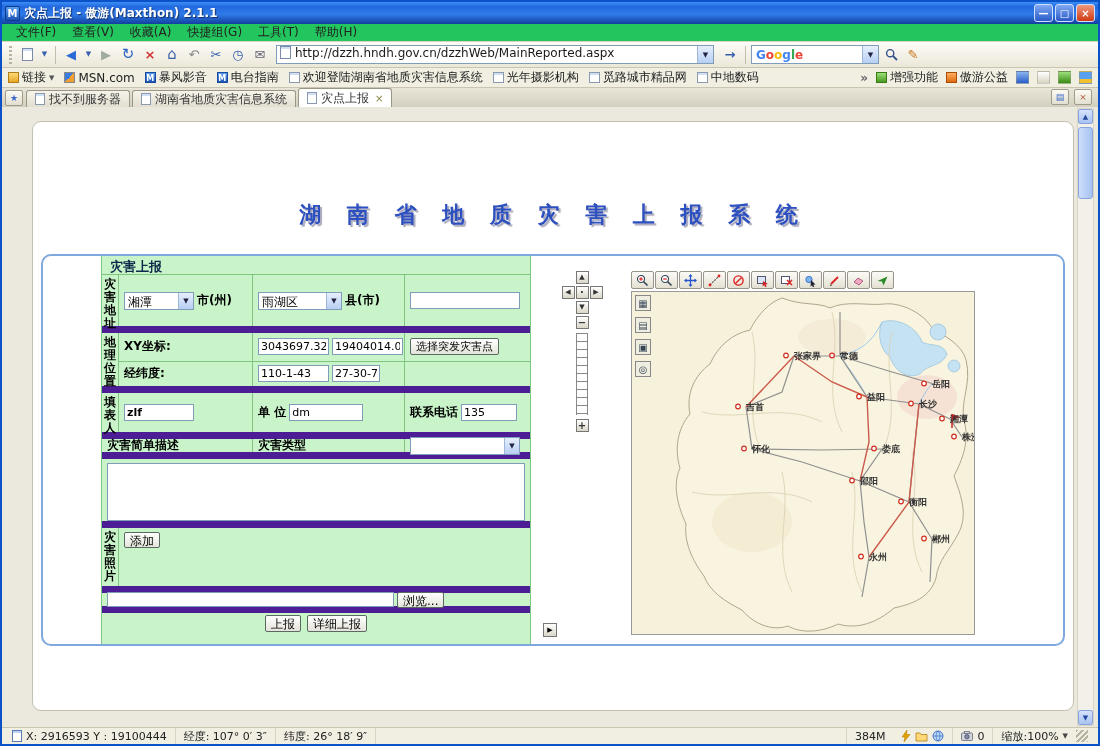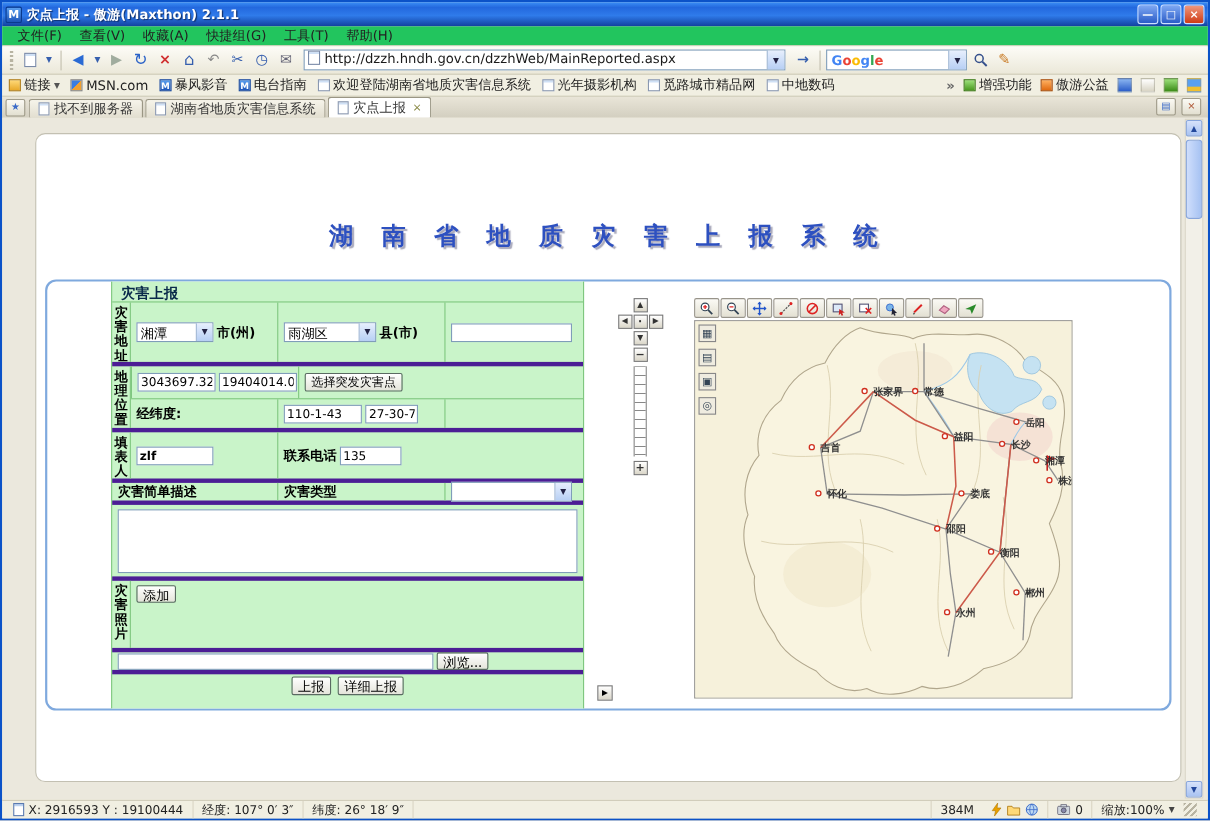--- a/index.html
+++ b/index.html
@@ -71,21 +71,21 @@
   .page-panel { position:absolute; left:30px; top:14px; right:24px; bottom:16px; background:#fff;
                 border:1px solid #c3c0b2; border-radius:9px; overflow:hidden; }
   .page-title { margin-top:78px; text-align:center; font-size:22px; font-weight:bold; color:#2d50c0;
                 letter-spacing:9px; text-shadow:2px 2px 1px #a9a9bb; white-space:nowrap; }
   .appbox { position:relative; margin:24px 8px 0 8px; height:392px; border:2px solid #7fa9de; border-radius:10px; background:#fff; }
 
   
   .form { position:absolute; left:58px; top:0; bottom:0; width:430px; background:#c9f4c9;
           border-left:1px solid #7fc77f; border-right:1px solid #7fc77f; display:flex; flex-direction:column; font-size:12px; color:#000; }
   .f-header { height:19px; flex:0 0 auto; font-weight:bold; font-size:13px; color:#0a2a4a; padding:2px 0 0 8px; border-bottom:1px solid #7fc77f; }
-  .frow { display:flex; border-bottom:4px solid #4c1d95; flex:0 0 auto; }
+  .frow { display:flex; border-bottom:7px solid #4c1d95; flex:0 0 auto; }
   .vlab { width:17px; flex:0 0 auto; border-right:1px solid #7fc77f; font-weight:bold; font-size:12px;
           line-height:13px; text-align:center; word-break:break-all; padding-top:3px; }
   .cell { display:flex; align-items:center; padding-left:5px; gap:3px; }
   .cell.bl { border-left:1px solid #7fc77f; }
   .w133 { width:133px; flex:0 0 auto; } .w152 { width:152px; flex:0 0 auto; } .grow { flex:1; }
   .blab { font-weight:bold; white-space:nowrap; }
   .inp { height:17px; border:1px solid #7f9db9; background:#fff; font-size:11px; padding:0 2px; font-family:inherit; }
   .sel { display:inline-flex; height:18px; border:1px solid #7f9db9; background:#fff; align-items:stretch; }
   .sel .txt { padding:1px 3px 0; font-size:12px; overflow:hidden; white-space:nowrap; flex:1; }
   .sel .arr { width:15px; background:linear-gradient(#e7effd,#b7cff4); border-left:1px solid #9fb6d4;
@@ -295,20 +295,23 @@
             </div>
             <div class="cell grow bl">
               <input class="inp" style="width: 110px;" value="">
             </div>
           </div>
 
           <div class="frow" style="height:60px">
             <div class="vlab">地理位置</div>
             <div class="geo-right">
               <div class="subrow b" style="height:32px">
+                <div class="cell w133">
+                    <span class="blab">XY坐标:</span>
+                  </div>
                 <div class="cell w152 bl">
                   <input class="inp" style="width: 71px;" value="3043697.3217">
                   <input class="inp" style="width: 71px;" value="19404014.00">
                 </div>
                 <div class="cell grow bl">
                   <button class="xpbtn" style="font-size:11px">选择突发灾害点</button>
                 </div>
               </div>
               <div class="subrow" style="height:27px">
                 <div class="cell w133">
@@ -320,20 +323,24 @@
                 </div>
                 <div class="cell grow bl"></div>
               </div>
             </div>
           </div>
 
           <div class="frow" style="height:46px">
             <div class="vlab">填表人</div>
             <div class="cell w133">
               <input class="inp" style="width: 70px; font-weight: bold;" value="zlf">
+            </div>
+            <div class="cell w152 bl">
+              <span class="blab">单 位</span>
+              <input class="inp" style="width: 74px;" value="dm">
             </div>
             <div class="cell grow bl">
               <span class="blab">联系电话</span>
               <input class="inp" style="width: 56px;" value="135">
             </div>
           </div>
 
           <div class="frow" style="height:20px">
             <div class="cell" style="width:150px">
                 <span class="blab">灾害简单描述</span>

